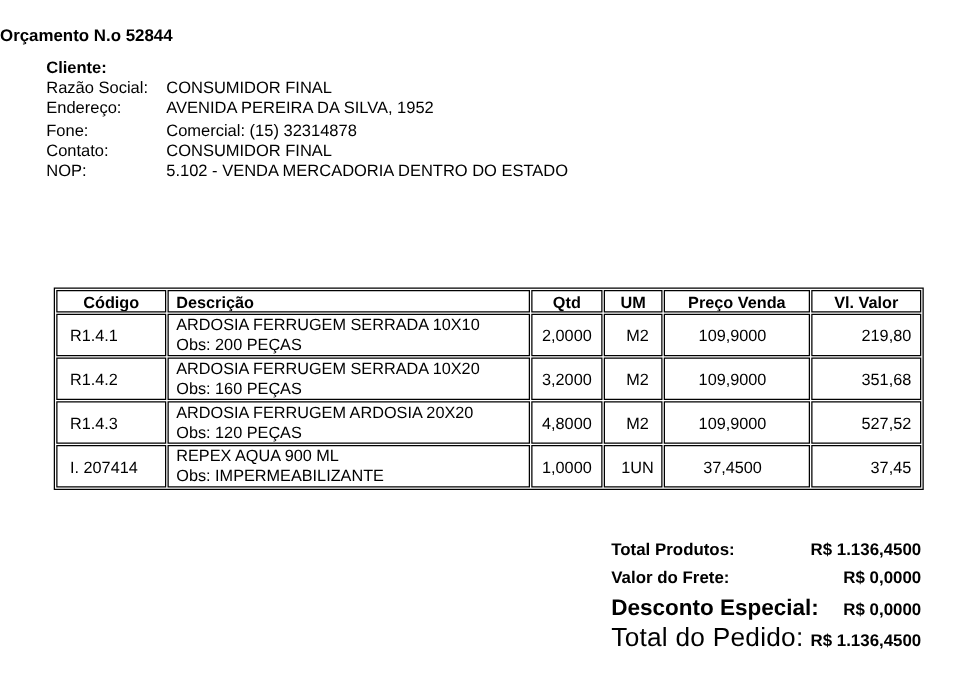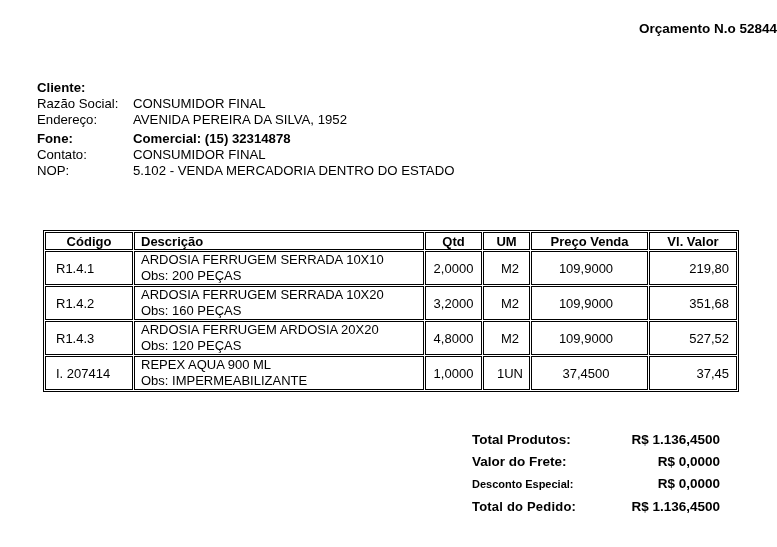--- a/index.html
+++ b/index.html
@@ -9,33 +9,33 @@
     font-family: "Liberation Sans", sans-serif;
     color: #000000;
     position: relative;
     overflow: hidden;
   }
   .page { position: relative; width: 777px; height: 547px; background: #ffffff; }
 
   
   .doc-title {
     position: absolute; top: 21px; left: 0; width: 777px;
-    text-align: right; font-weight: bold; font-size: 13.5px;
+    text-align: left; font-weight: bold; font-size: 13.5px;
   }
 
   
   .client-block {
-    position: absolute; left: 37px; top: 80px;
+    position: absolute; left: 37px; top: 46px;
     font-size: 13.2px; line-height: 16px;
   }
   .client-row { display: flex; }
   .client-label { flex: 0 0 96px; width: 96px; }
   .client-value { white-space: nowrap; }
   .bold { font-weight: bold; }
-  .gap-before { margin-top: 3px; font-weight: bold; }
+  .gap-before { margin-top: 3px; }
   .ie-label { margin-left: 24px; }
   .ie-value { margin-left: 9px; }
 
   
   table.items {
     position: absolute; left: 43px; top: 230px;
     width: 694px; table-layout: fixed;
     border-collapse: separate; border-spacing: 1px;
     border: 1px solid #000000;
     font-size: 13px;
@@ -49,30 +49,30 @@
   tr.col-headers th.th-desc { text-align: left; padding-left: 6px; }
   tr.item-row td { height: 32px; vertical-align: middle; }
   td.cell-codigo { padding-left: 10px; text-align: left; }
   td.cell-desc { padding-left: 6px; line-height: 16px; vertical-align: middle; }
   td.cell-qtd { text-align: center; }
   td.cell-um { padding-left: 7px; text-align: center; }
   td.cell-preco { text-align: center; padding-right: 7px; }
   td.cell-total { text-align: right; padding-right: 7px; }
 
   
-  .totals-block { position: absolute; left: 472px; top: 432px; width: 248px; }
+  .totals-block { position: absolute; left: 489px; top: 432px; width: 248px; }
   .totals-row {
     display: flex; justify-content: space-between; align-items: baseline;
     height: 22px;
   }
   .totals-label { font-weight: bold; font-size: 13.5px; }
-  .totals-label.lighter { font-size: 11px; text-align: right; }
+  .totals-label.lighter { font-size: 18px; text-align: right; }
   .totals-value { font-weight: bold; font-size: 13.5px; }
   .grand-row { height: 26px; margin-top: 1px; }
-  .grand-label { font-weight: bold; font-size: 13px; letter-spacing: 0.2px; }
+  .grand-label { font-weight: normal; font-size: 21px; letter-spacing: 0.2px; }
   .grand-value { font-weight: bold; font-size: 13.5px; }
 </style>
 </head>
 <body>
 
 <div class="page">
 
   <div class="doc-title">Orçamento N.o 52844</div>
 
   <div class="client-block">

